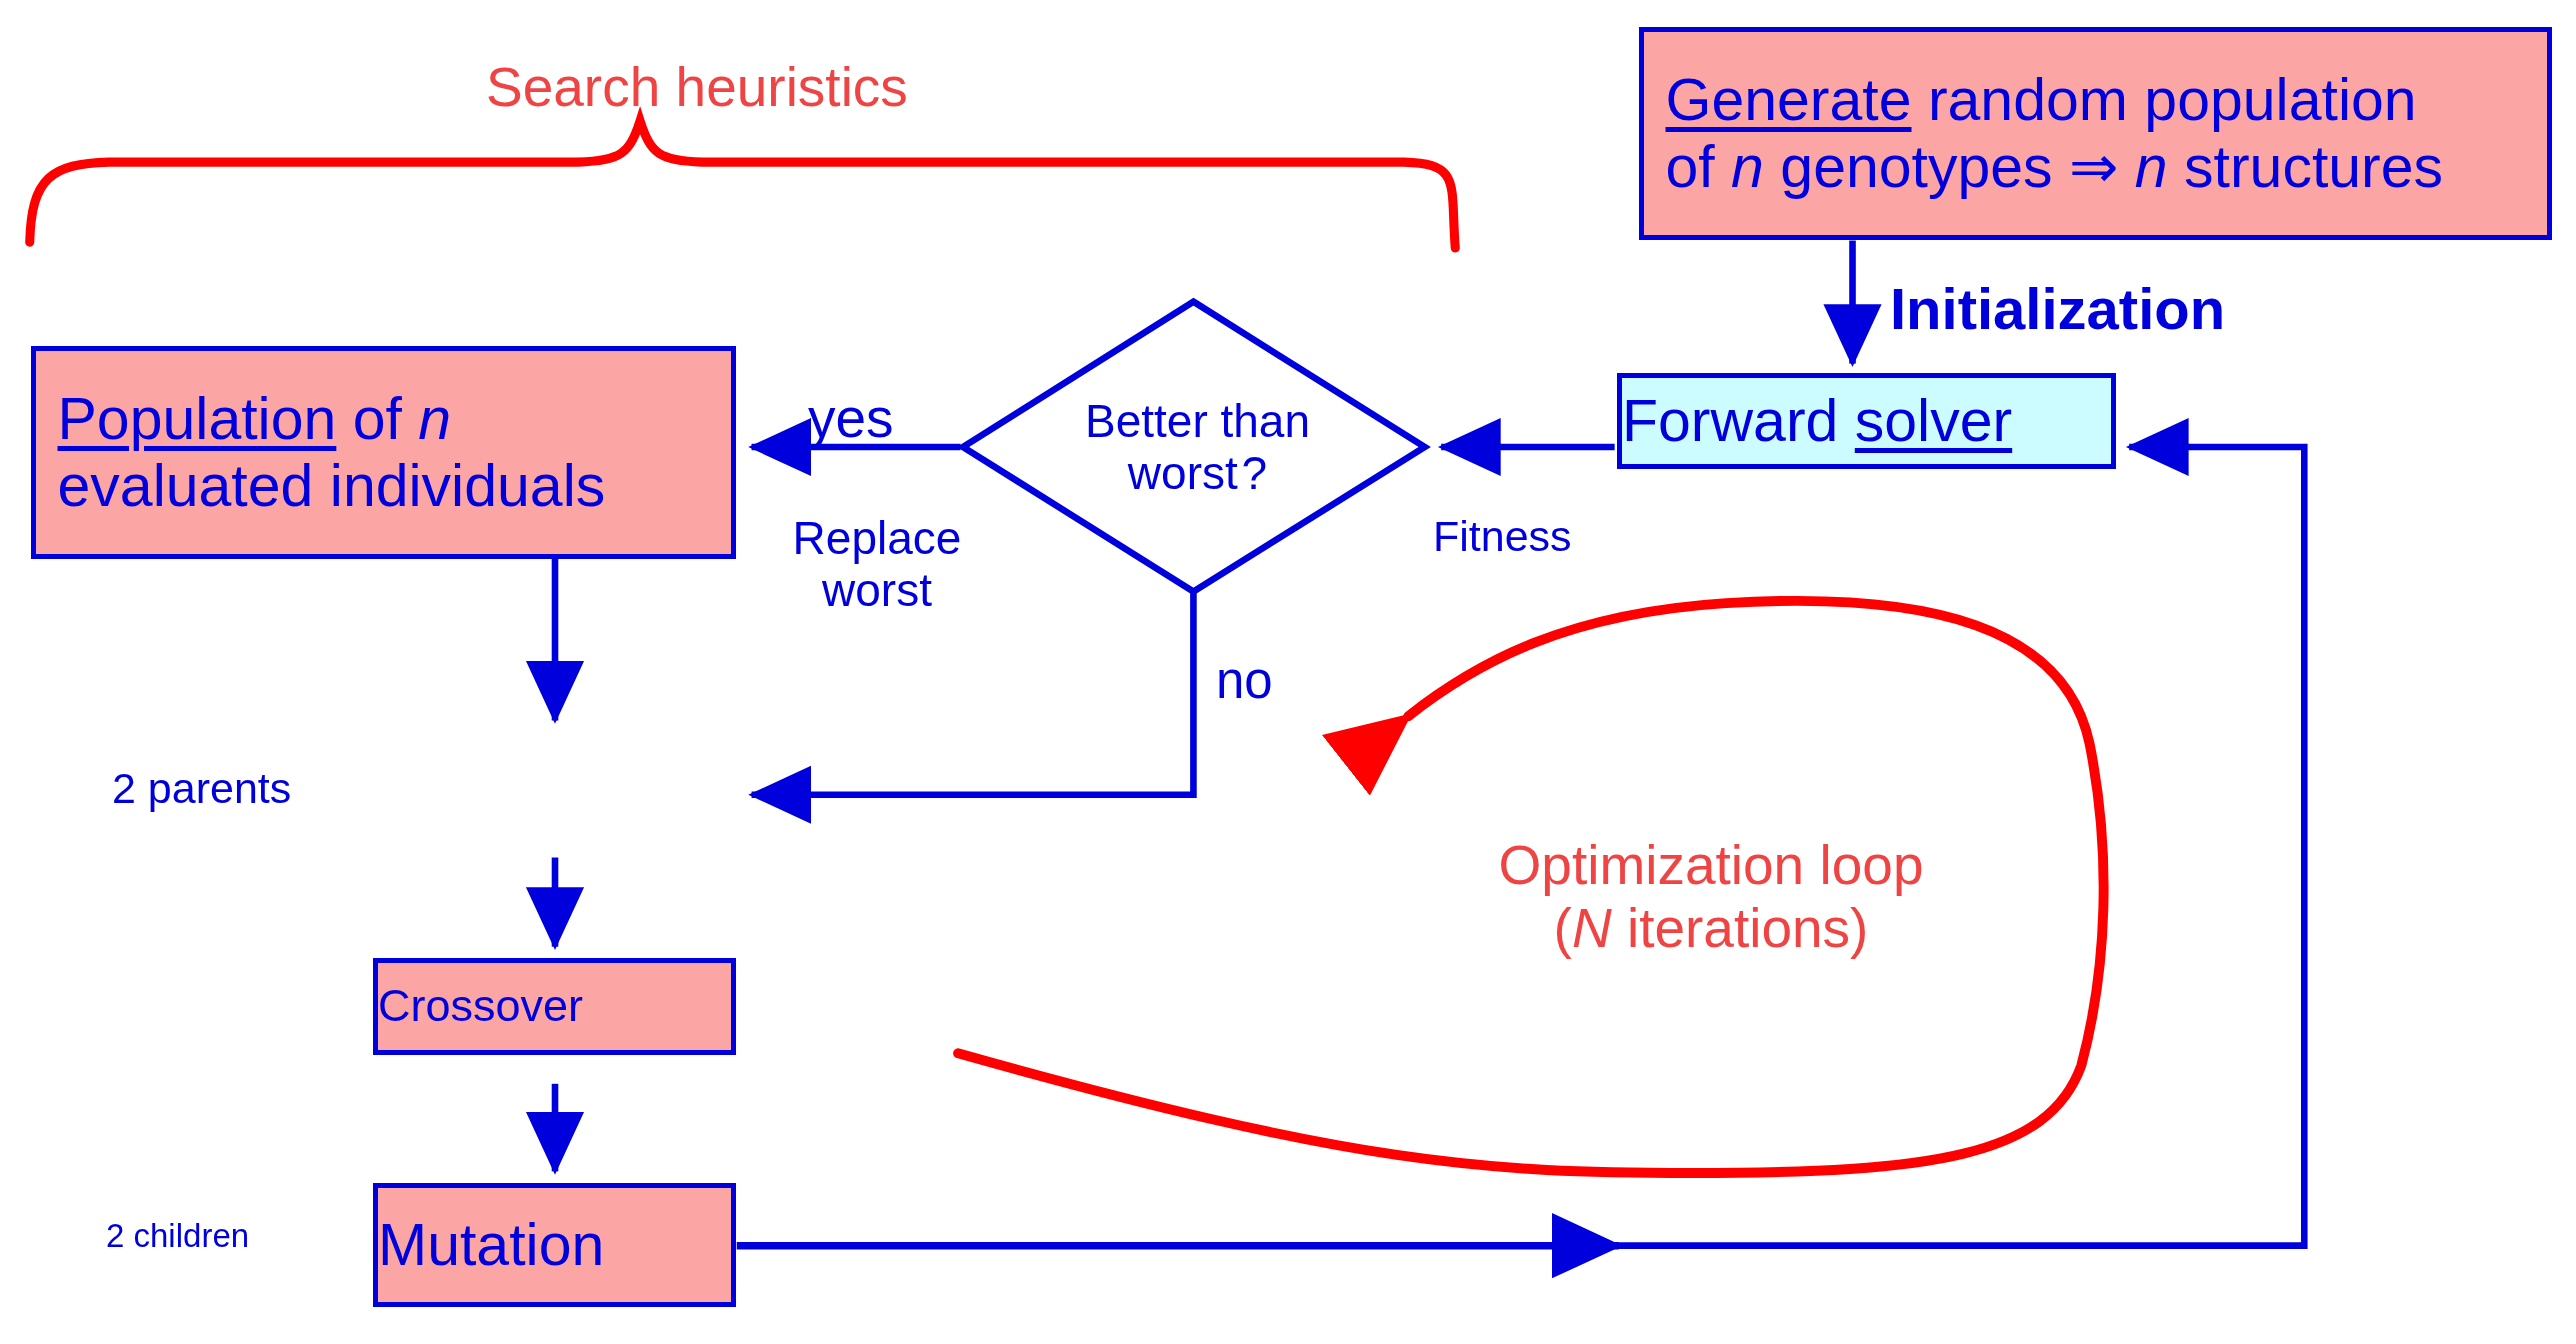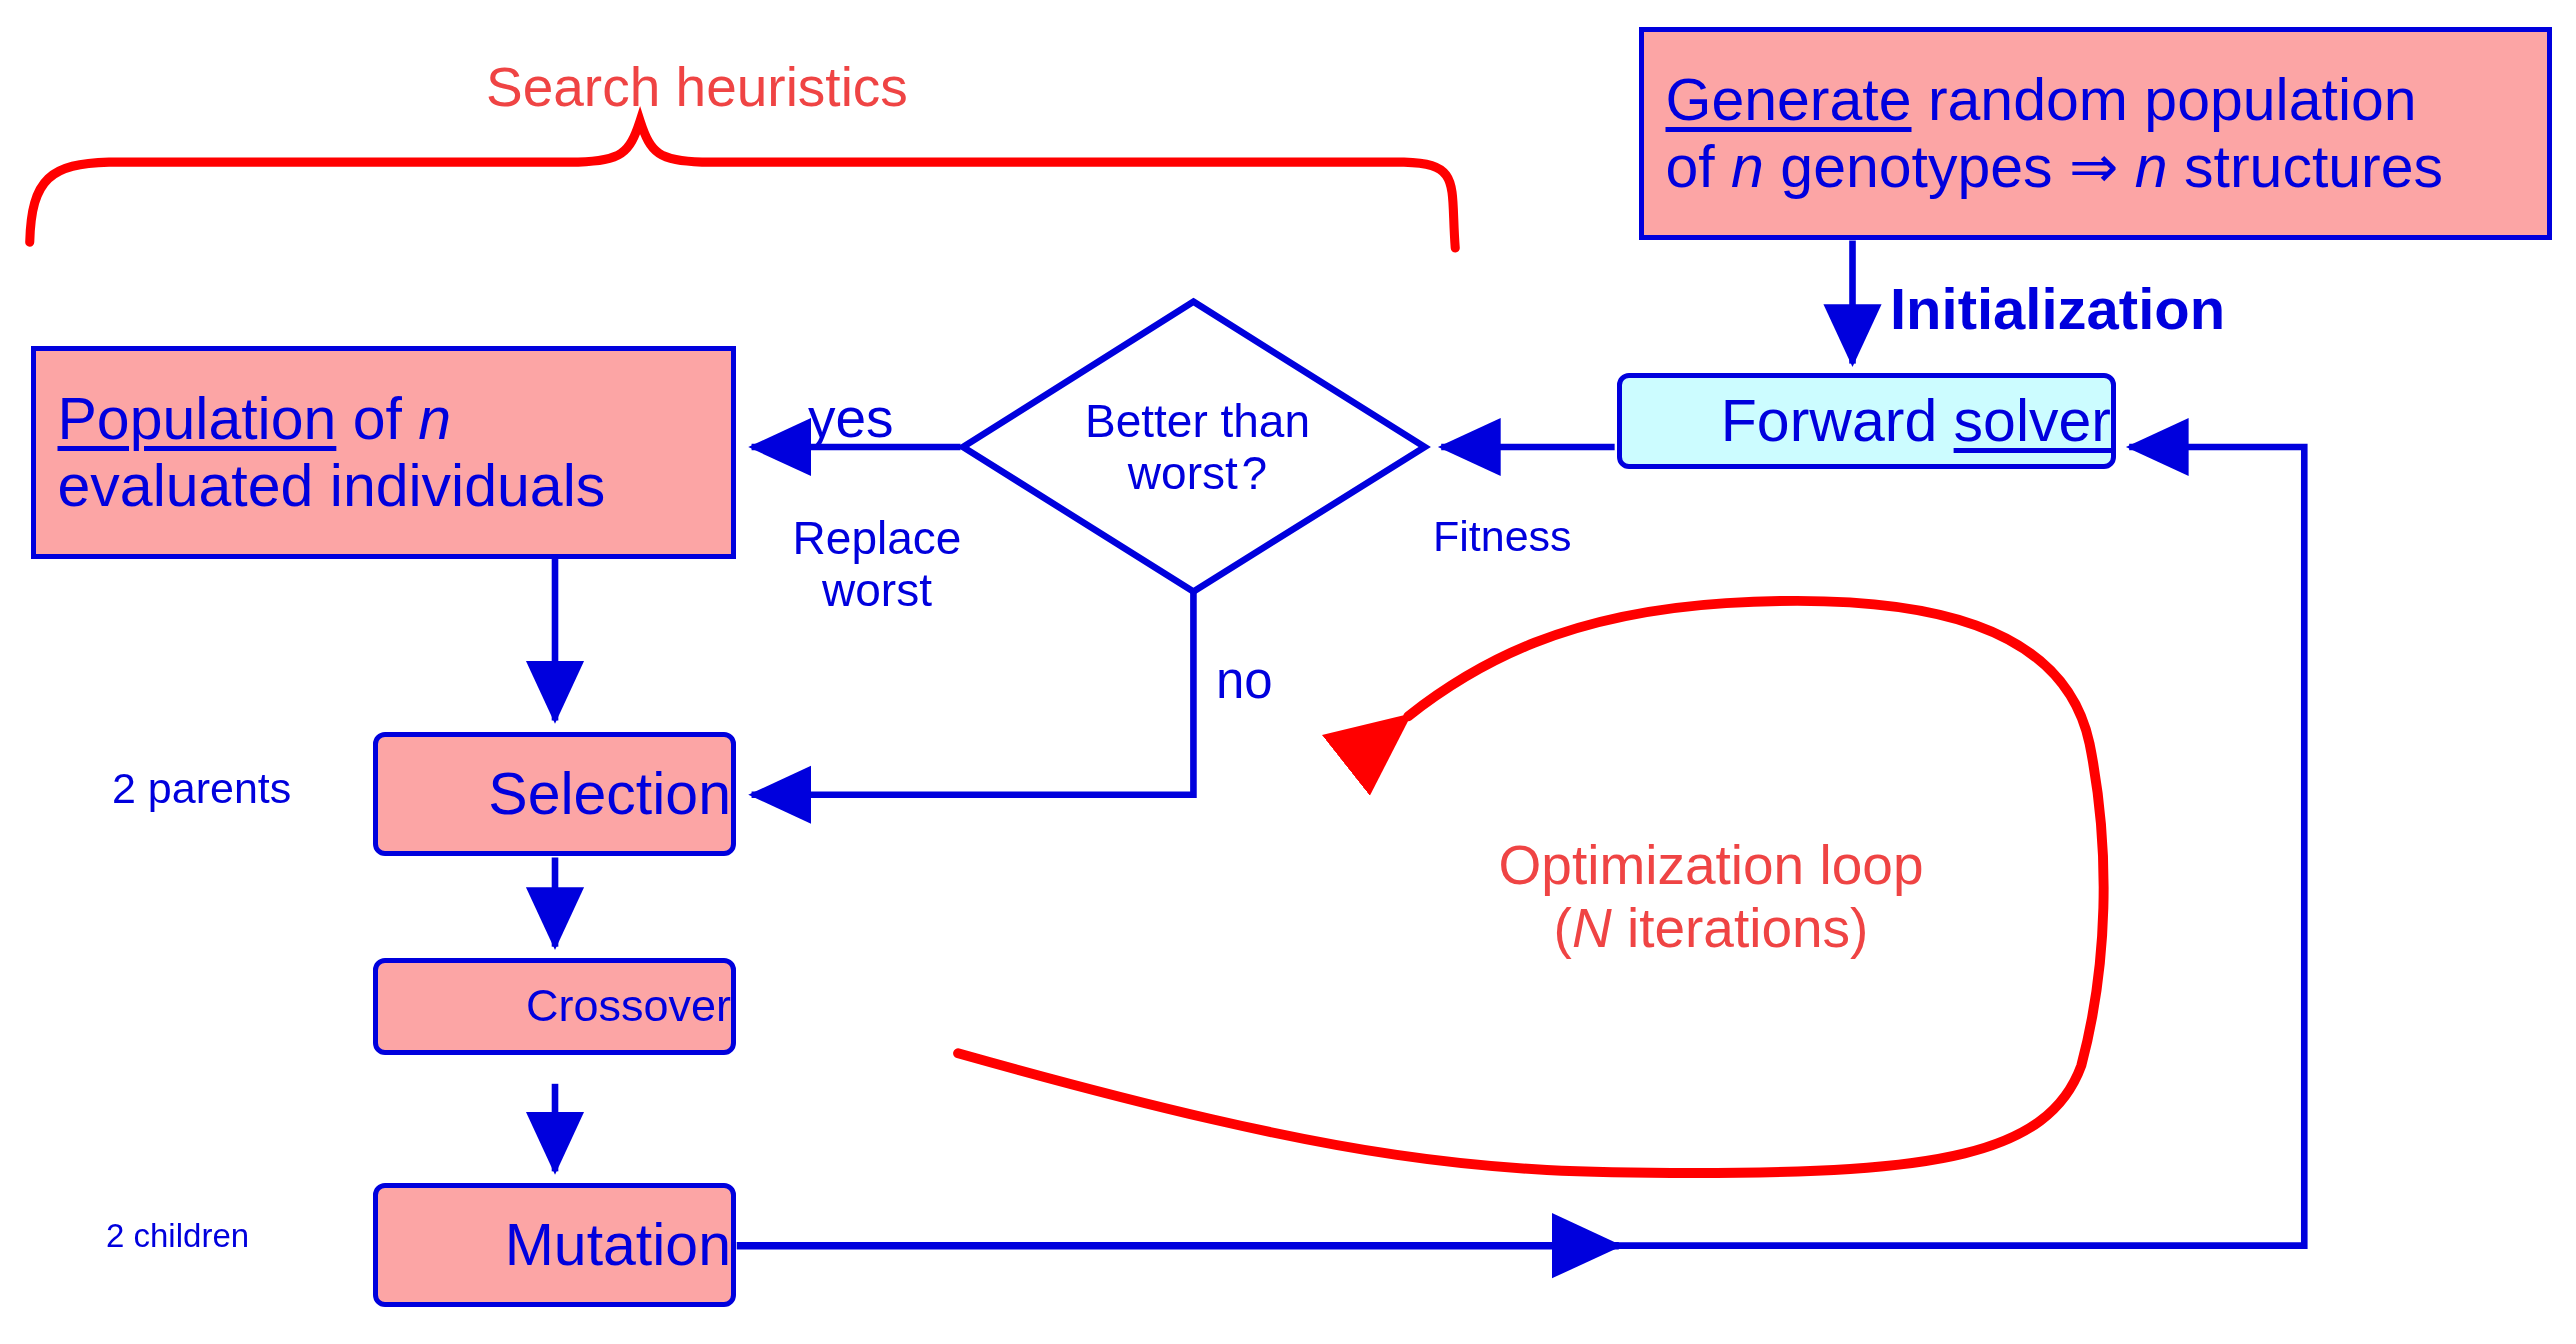--- a/index.html
+++ b/index.html
@@ -33,23 +33,22 @@
     display: flex;
     flex-direction: column;
     justify-content: center;
     line-height: 1.12;
   }
   .node .ln {
     display: block;
     white-space: nowrap;
   }
   .node.centered {
-    align-items: flex-end;
-    text-align: center;
-    border-radius: 12px;
+    align-items: flex-start;
+    text-align: center;
   }
   .node.lefted {
     align-items: flex-start;
     text-align: left;
   }
   .u { text-decoration: underline; text-decoration-thickness: 5px; text-underline-offset: 7.4px; }
   .it { font-style: italic; }
 
   #node-generate {
     left: 1639px; top: 27px;
@@ -222,23 +221,20 @@
 
   <div class="node centered" id="node-solver">
     <span class="ln"><span>Forward </span><span class="u">solver</span></span>
   </div>
 
   <div class="node lefted" id="node-population">
     <span class="ln"><span class="u">Population</span><span> of </span><span class="it">n</span></span>
     <span class="ln">evaluated individuals</span>
   </div>
 
-  <div class="node centered" id="node-selection">
-    <span class="ln">Selection</span>
-  </div>
 
   <div class="node centered" id="node-crossover">
     <span class="ln">Crossover</span>
   </div>
 
   <div class="node centered" id="node-mutation">
     <span class="ln">Mutation</span>
   </div>
 
   <div class="lbl red" id="lbl-search-heuristics">Search heuristics</div>

